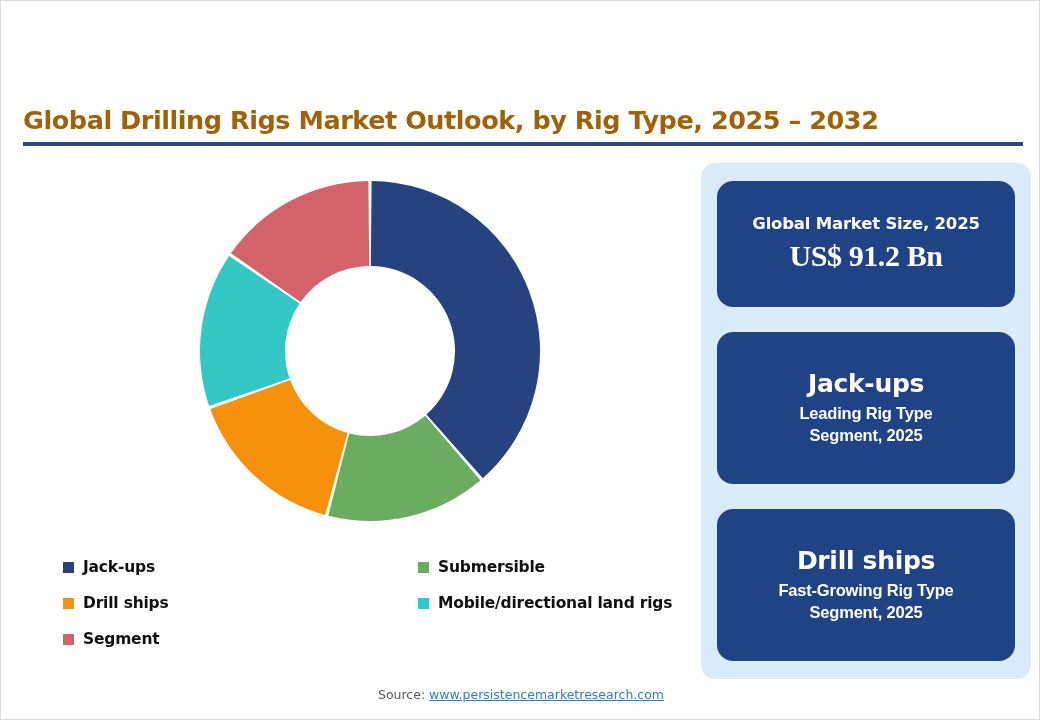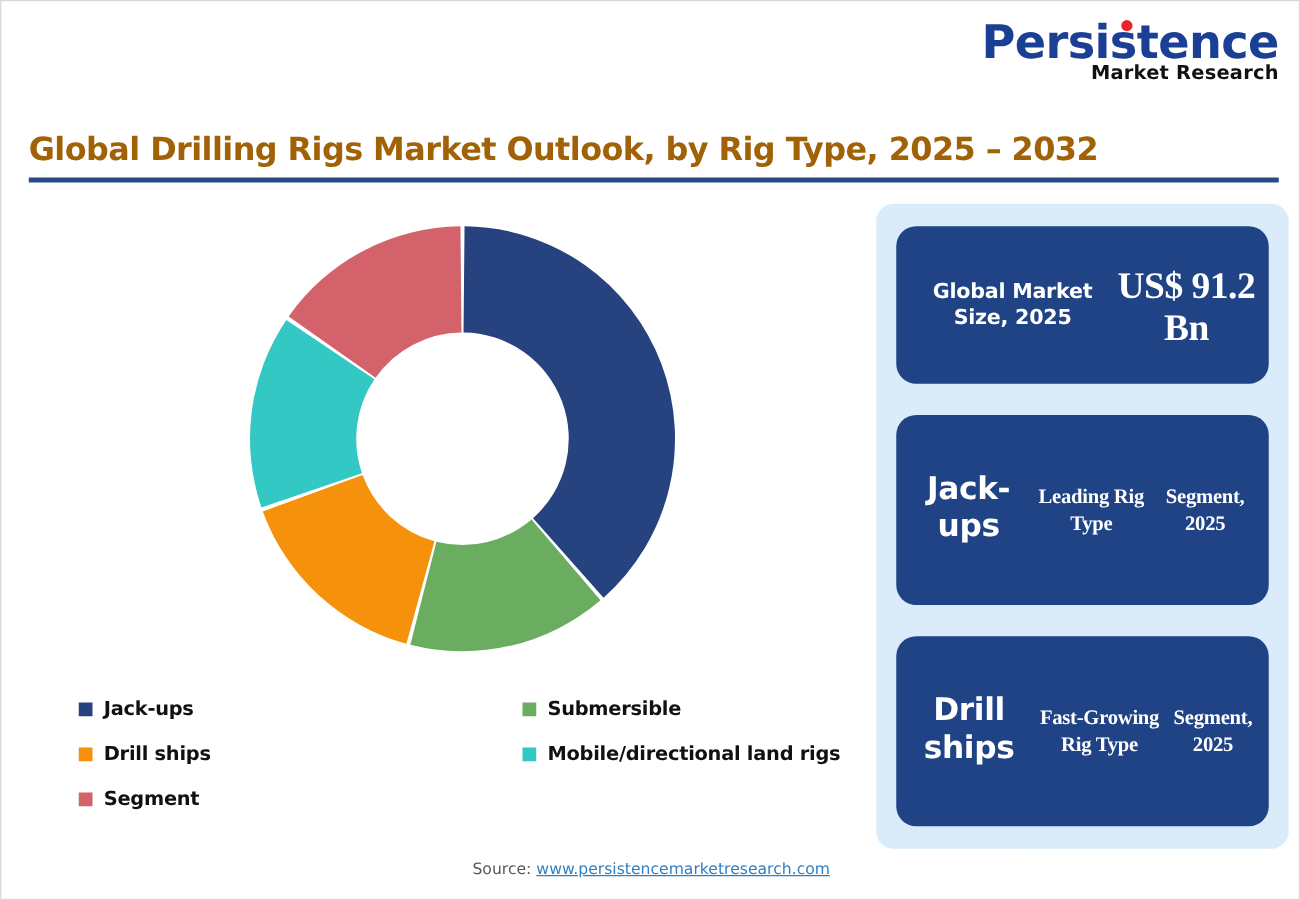--- a/index.html
+++ b/index.html
@@ -142,21 +142,21 @@
     flex-direction: column;
     justify-content: space-between;
   }
   .card {
     background: #1f4385;
     border-radius: 16px;
     color: #ffffff;
     text-align: center;
     box-sizing: border-box;
     display: flex;
-    flex-direction: row;
+    flex-direction: column;
     align-items: center;
     justify-content: center;
   }
   .card-size {
     height: 126px;
     padding: 6px 10px;
   }
   .card-seg {
     height: 152px;
     padding: 6px 10px;
@@ -178,21 +178,21 @@
   }
   .card-heading {
     font-family: "DejaVu Sans", sans-serif;
     font-size: 25px;
     font-weight: bold;
     letter-spacing: -0.3px;
     line-height: 1.2;
     margin-bottom: 4px;
   }
   .card-sub {
-    font-family: Liberation Serif, serif;
+    font-family: Liberation Sans, sans-serif;
     font-size: 16.5px;
     font-weight: bold;
     letter-spacing: -0.2px;
     line-height: 1.32;
   }
 
   
   .source {
     position: absolute;
     left: 0;
@@ -206,27 +206,20 @@
   .source-link {
     color: #2f7fc4;
     text-decoration: underline;
   }
 </style>
 </head>
 <body>
 
 <div class="page">
 
-  <div class="logo">
-    <div class="logo-main">
-      <span>Persistence</span>
-      <span class="logo-dot"></span>
-      <span class="logo-sub">Market Research</span>
-    </div>
-  </div>
 
   <div class="title-wrap">
     <div class="title">Global Drilling Rigs Market Outlook, by Rig Type, 2025 – 2032</div>
     <div class="title-rule"></div>
   </div>
 
   <div class="chart-area">
     <svg class="donut-svg" width="690" height="390" viewBox="0 0 690 390">
       <g id="donut-slices">
           <path d="M 370.63 20.01 A 170 170 0 0 1 481.85 317.15 L 425.42 253.57 A 85 85 0 0 0 369.82 105.00 Z" fill="#26437f"></path>

